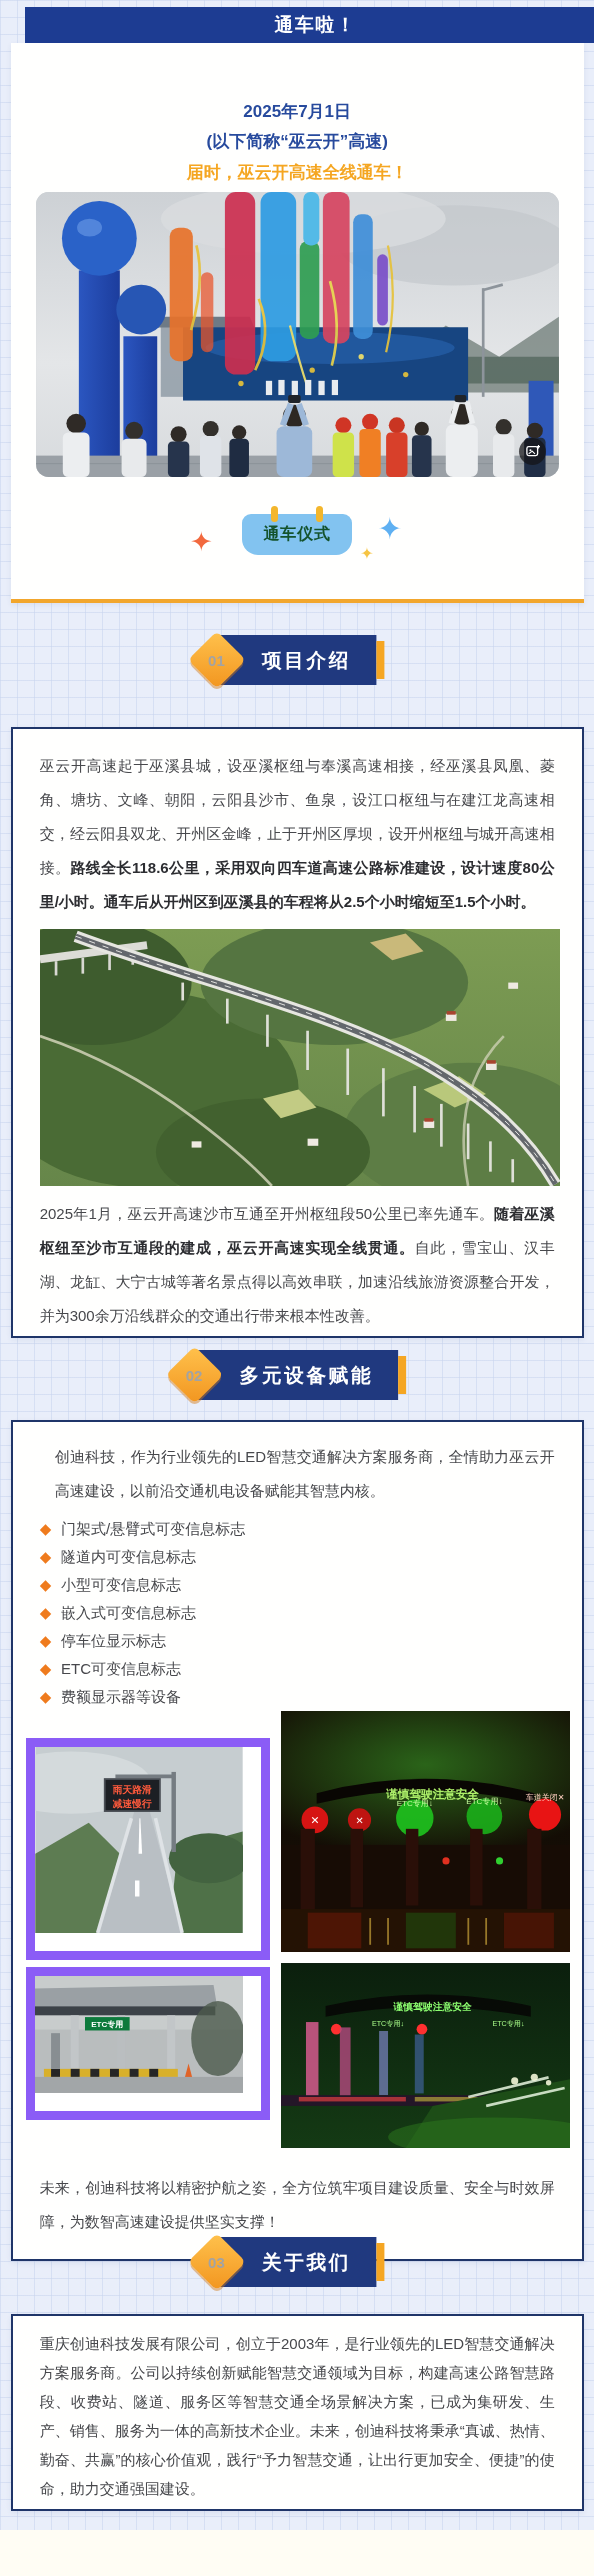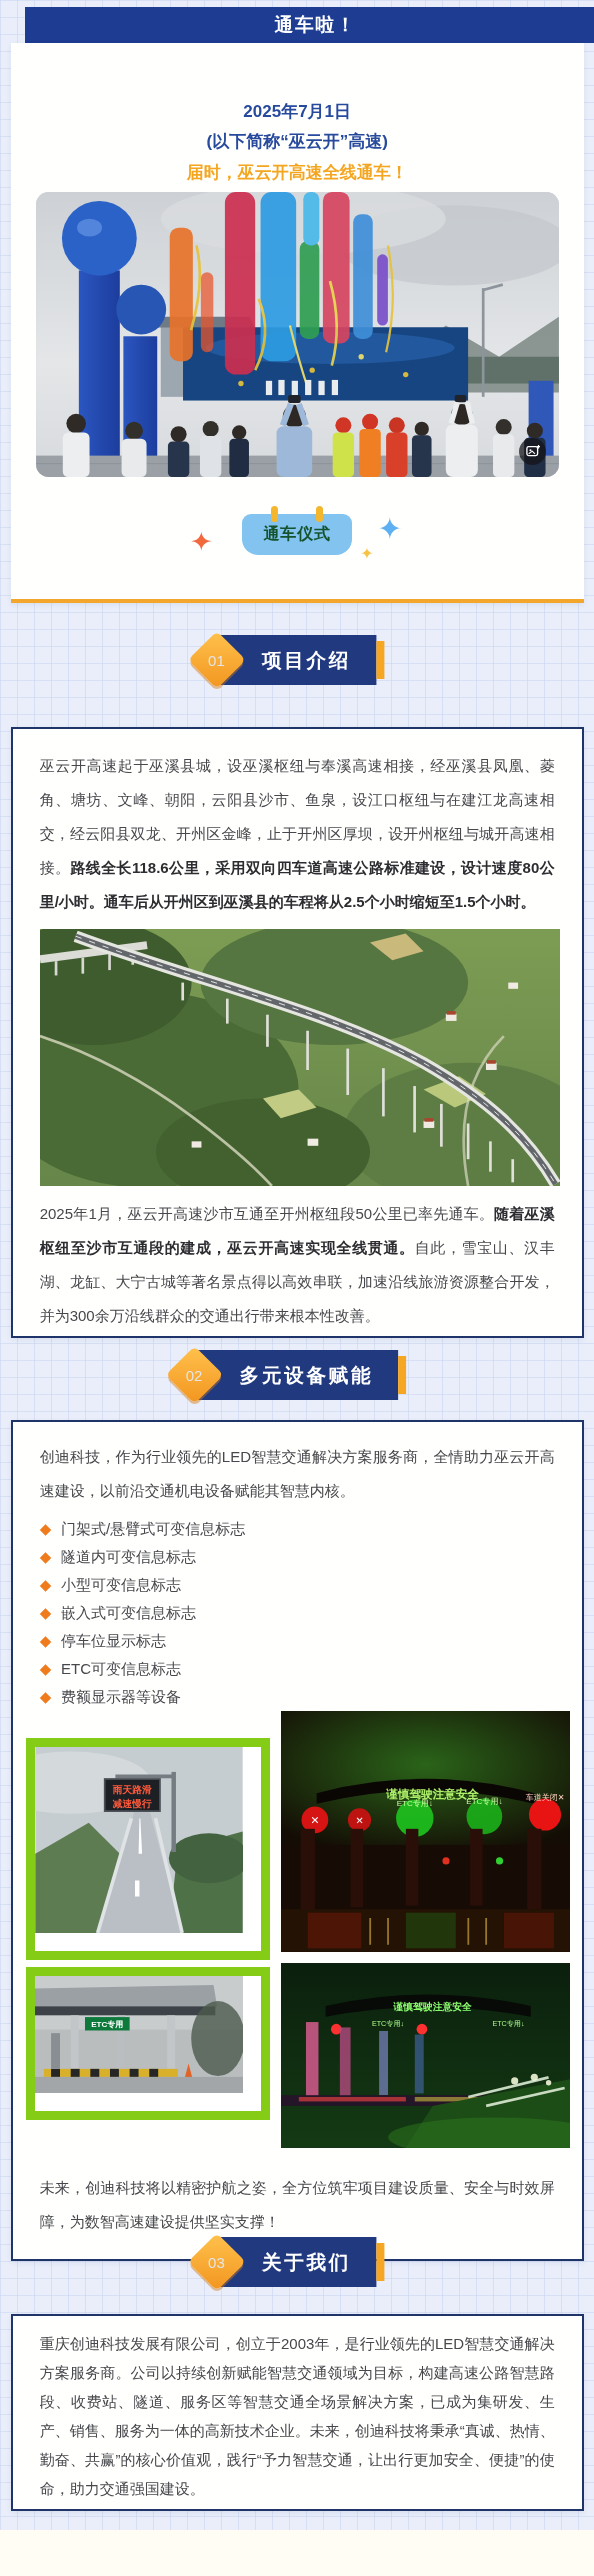--- a/index.html
+++ b/index.html
@@ -47,38 +47,38 @@
 
   
   .sec{position:absolute;left:50%;transform:translateX(-50%);}
   .sec1{top:635px;} .sec2{top:1350px;} .sec3{top:2237px;}
   .sec-bar{position:relative;background:#20397f;color:#fff;font-weight:bold;font-size:19.6px;
     letter-spacing:2.7px;padding:11.6px 25px 11.6px 43px;white-space:nowrap;}
   .sec-diamond{position:absolute;left:-23px;top:50%;width:41px;height:41px;
     transform:translateY(-50%) rotate(45deg);border-radius:6.2px;
     background:linear-gradient(135deg,#ffc24d,#f2951f);box-shadow:1.8px 1.8px 0 rgba(210,120,20,.45);}
   .sec-num{position:absolute;left:-23px;top:50%;transform:translateY(-50%);width:41px;
-    text-align:center;color:#e5e5e5;font-weight:normal;font-size:15px;letter-spacing:0;}
+    text-align:center;color:#a3a3a3;font-weight:bold;font-size:15px;letter-spacing:0;}
   .sec-strip{position:absolute;right:-8px;top:6.2px;bottom:6.2px;width:8px;background:#f5a623;}
 
   
   .para{color:#47484c;font-size:15px;line-height:34px;text-align:justify;margin:0;}
   .para b{color:#2c2d31;}
   .card1 .p1{padding-top:19.6px;}
   .aerial{margin-top:10.7px;width:520px;height:257px;overflow:hidden;background:#6f8f4a;}
   .card1 .p2{margin-top:10.7px;}
 
-  .card2 .intro{padding-top:18px;line-height:34px;}
+  .card2 .intro{padding-top:18px;line-height:34px;margin-left:15px;}
   .bullets{list-style:none;margin:7.1px 0 0 0;padding:0;}
   .bullets li{position:relative;padding-left:21.4px;color:#47484c;font-size:15px;line-height:28px;}
   .bullets li .diam{position:absolute;left:0;top:0;color:#ef7b1d;font-size:15px;}
 
   .pgrid{position:relative;margin-left:-13.4px;width:544px;height:440px;}
   .ph{position:absolute;overflow:hidden;background:#222;}
-  .yellow-frame{border:9px solid #84cc16;background:#fff;}
+  .yellow-frame{border:9px solid #8b5cf6;background:#fff;}
   .ph-l1{left:0;top:27px;width:226px;height:204px;}
   .ph-r1{left:255px;top:0;width:289px;height:241px;}
   .ph-l2{left:0;top:256px;width:226px;height:135px;}
   .ph-r2{left:255px;top:252px;width:289px;height:185px;}
   .closing{margin-top:19.6px;}
 
   .card3 .about{padding-top:12.5px;line-height:29px;}
 </style>
 </head>
 <body>

